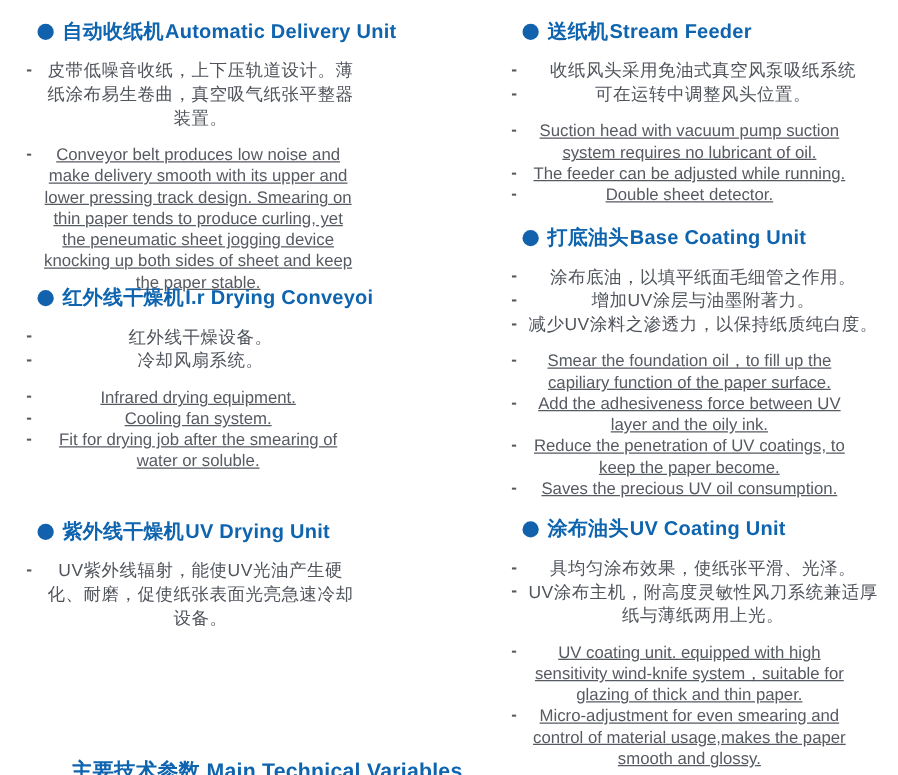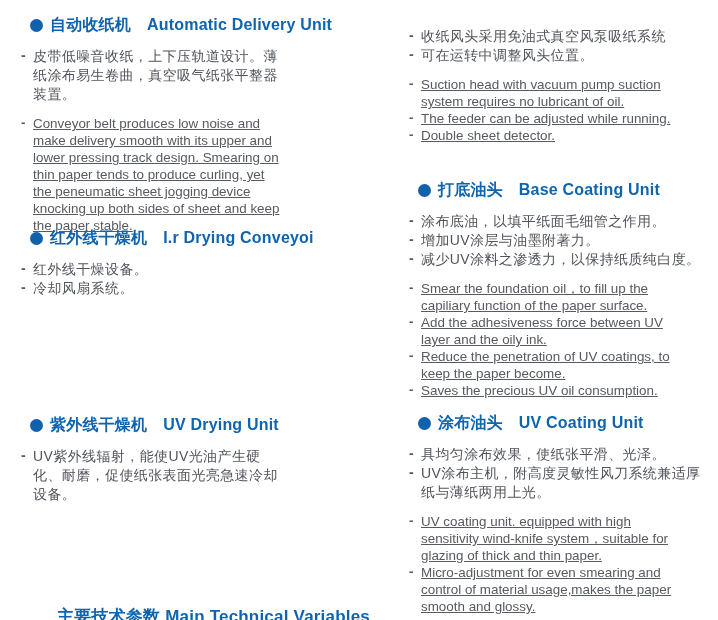--- a/index.html
+++ b/index.html
@@ -28,28 +28,29 @@
     background: #1161ac;
     flex: 0 0 auto;
   }
   .sec-title {
     font-size: 16px;
     font-weight: 700;
     color: #0e64ae;
     white-space: nowrap;
     letter-spacing: 0.2px;
   }
-  .sec-title .en-part { margin-left: 16px; }
+  .sec-title .en-part { margin-left: 1px; }
 
   .list { margin-top: 12px; }
   .en-list { margin-top: 11px; }
   .item {
     position: relative;
     padding-left: 13px;
     box-sizing: border-box;
+    text-align: center;
   }
   .item::before {
     content: "-";
     position: absolute;
     left: 1px;
     top: -1px;
     font-weight: 700;
     color: #555961;
   }
   .cn-item {
@@ -101,33 +102,42 @@
 
   <div class="sec col-left" style="top:228px">
     <div class="sec-heading">
       <span class="dot"></span>
       <span class="sec-title"><span class="cn-part">红外线干燥机</span><span class="en-part">I.r Drying Conveyoi</span></span>
     </div>
     <div class="list cn-list">
       <div class="item cn-item">红外线干燥设备。</div>
       <div class="item cn-item">冷却风扇系统。</div>
     </div>
+    <div class="list en-list">
+      <div class="item en-item">Infrared drying equipment.</div>
+      <div class="item en-item">Cooling fan system.</div>
+      <div class="item en-item">Fit for drying job after the smearing of water or soluble.</div>
+    </div>
   </div>
 
   <div class="sec col-left" style="top:415px">
     <div class="sec-heading">
       <span class="dot"></span>
       <span class="sec-title"><span class="cn-part">紫外线干燥机</span><span class="en-part">UV Drying Unit</span></span>
     </div>
     <div class="list cn-list">
       <div class="item cn-item">UV紫外线辐射，能使UV光油产生硬化、耐磨，促使纸张表面光亮急速冷却设备。</div>
     </div>
   </div>
 
   <div class="sec col-right" style="top:15px">
+    <div class="sec-heading">
+      <span class="dot"></span>
+      <span class="sec-title"><span class="cn-part">送纸机</span><span class="en-part">Stream Feeder</span></span>
+    </div>
     <div class="list cn-list">
       <div class="item cn-item">收纸风头采用免油式真空风泵吸纸系统</div>
       <div class="item cn-item">可在运转中调整风头位置。</div>
     </div>
     <div class="list en-list">
       <div class="item en-item">Suction head with vacuum pump suction system requires no lubricant of oil.</div>
       <div class="item en-item">The feeder can be adjusted while running.</div>
       <div class="item en-item">Double sheet detector.</div>
     </div>
   </div>

